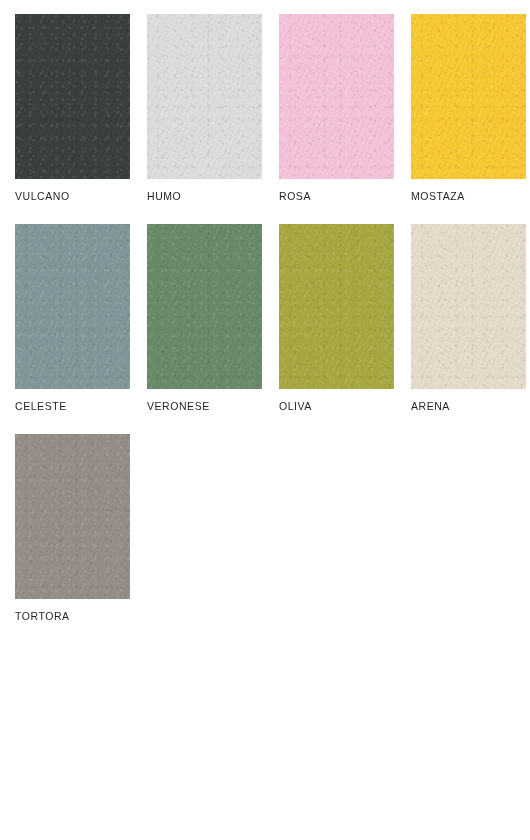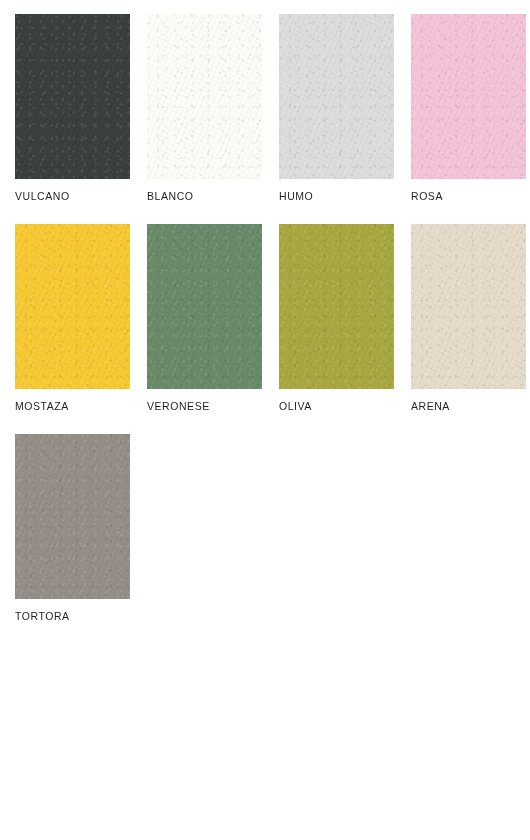--- a/index.html
+++ b/index.html
@@ -94,34 +94,34 @@
 </head>
 <body>
 
 <div id="swatch-sheet">
   <div class="swatch-grid">
       <div class="swatch-cell">
         <div class="swatch-chip" style="background-color: rgb(56, 63, 61);"></div>
         <div class="swatch-label">VULCANO</div>
       </div>
       <div class="swatch-cell">
-        <div class="swatch-chip" style="background-color: rgb(253, 252, 247);"></div>
-        <div class="swatch-label">BLANCO</div>
-      </div>
-      <div class="swatch-cell">
         <div class="swatch-chip" style="background-color: rgb(220, 221, 223);"></div>
         <div class="swatch-label">HUMO</div>
       </div>
       <div class="swatch-cell">
         <div class="swatch-chip" style="background-color: rgb(245, 195, 217);"></div>
         <div class="swatch-label">ROSA</div>
       </div>
       <div class="swatch-cell">
         <div class="swatch-chip" style="background-color: rgb(248, 201, 51);"></div>
         <div class="swatch-label">MOSTAZA</div>
+      </div>
+      <div class="swatch-cell">
+        <div class="swatch-chip" style="background-color: rgb(130, 151, 155);"></div>
+        <div class="swatch-label">CELESTE</div>
       </div>
       <div class="swatch-cell">
         <div class="swatch-chip" style="background-color: rgb(105, 138, 104);"></div>
         <div class="swatch-label">VERONESE</div>
       </div>
       <div class="swatch-cell">
         <div class="swatch-chip" style="background-color: rgb(168, 168, 65);"></div>
         <div class="swatch-label">OLIVA</div>
       </div>
       <div class="swatch-cell">

